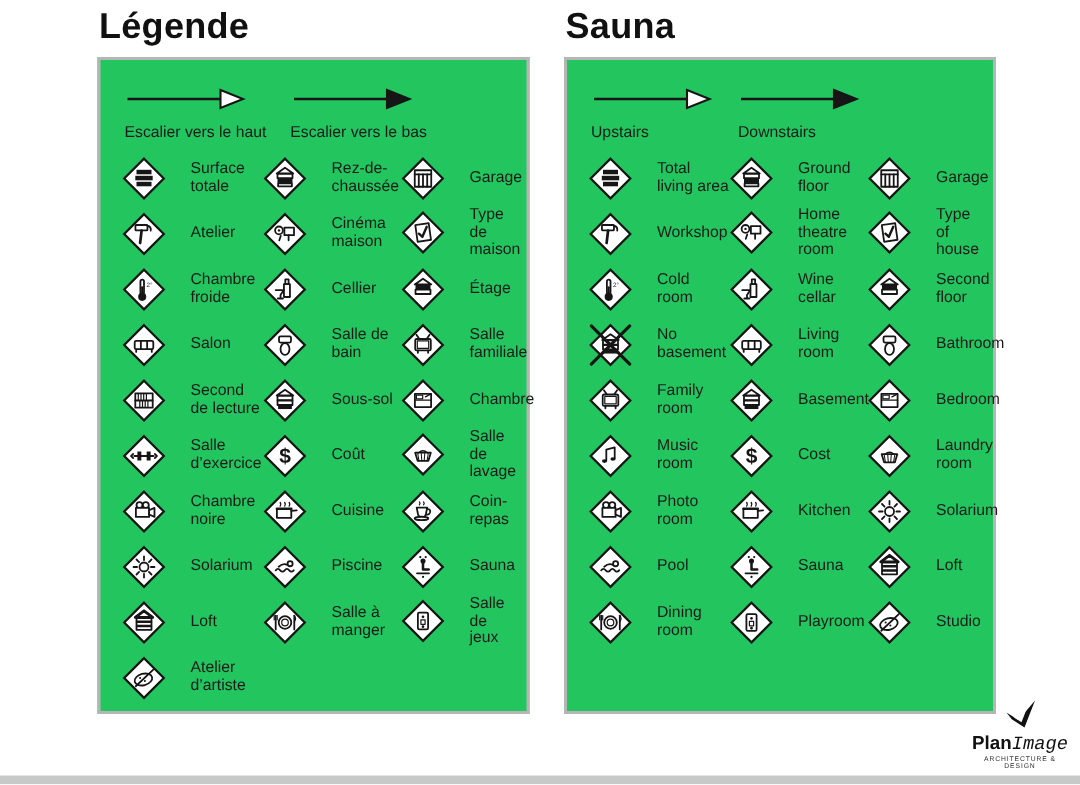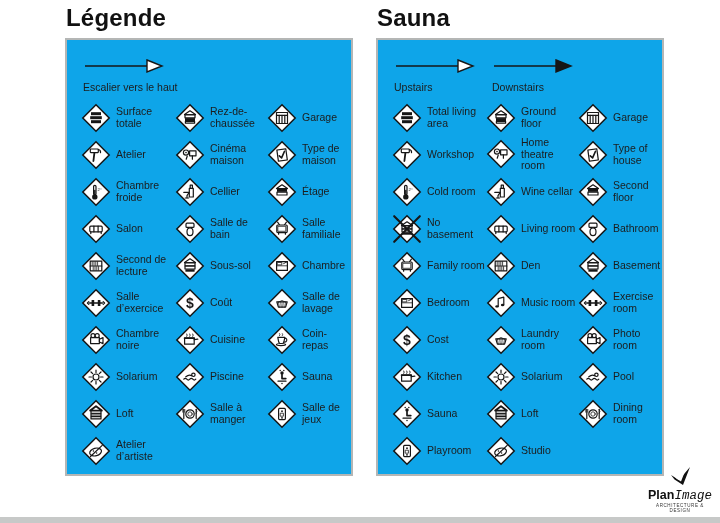--- a/index.html
+++ b/index.html
@@ -2,26 +2,26 @@
 <html><head>
 <meta charset="utf-8">
 <style>
   html,body{margin:0;padding:0;background:#fff;}
   .page{position:relative;width:720px;height:523px;background:#ffffff;overflow:hidden;
         font-family:"Liberation Sans",sans-serif;color:#1c1c1c;}
   .panel{position:absolute;top:2px;width:288px;}
   #panel-fr{left:65px;}
   #panel-en{left:376px;}
   .panel h1{margin:2px 0 6px 1px;font-size:24px;font-weight:bold;letter-spacing:.2px;color:#111;}
-  .box{border:2px solid #b4b6b5;height:438px;box-sizing:border-box;padding:12px 4px 0 14px;background:#0ea5e9;}
+  .box{border:2px solid #b4b6b5;height:438px;box-sizing:border-box;padding:12px 4px 0 14px;background:#22c55e;}
   .arrows{display:flex;margin:6px 0 6px 2px;}
   .arrow-group{display:flex;flex-direction:column;margin-right:16px;}
   .arrow-label{font-size:10.5px;margin-top:3px;white-space:nowrap;color:#1c1c1c;}
   .grid{display:grid;grid-template-columns:94px 92px 79px;grid-auto-rows:37px;align-items:center;margin-top:4px;}
-  .cell{display:flex;align-items:center;gap:5px;}
+  .cell{display:flex;align-items:center;gap:16px;}
   .icn{flex-shrink:0;width:30px;height:30px;display:block;}
   .lbl{font-size:10.5px;line-height:1.13;color:#1c1c1c;}
   .bottom-bar{position:absolute;left:0;bottom:0;width:720px;height:6px;background:#c7c9c8;}
   .logo{position:absolute;right:8px;bottom:10px;width:64px;text-align:center;line-height:1;}
   .logo .mark{display:block;margin:0 auto 1px auto;}
   .logo .word{font-size:12.5px;white-space:nowrap;}
   .logo .w1{font-weight:bold;color:#111;}
   .logo .w2{font-style:italic;font-family:Liberation Mono, monospace;color:#111;}
   .logo .tagline{font-size:4.5px;letter-spacing:.6px;color:#333;margin-top:1.5px;}
 </style>
@@ -34,20 +34,27 @@
     <h1>Légende</h1>
     <div class="box">
       <div class="arrows">
           <div class="arrow-group">
             <span><svg width="82" height="16" viewBox="0 0 82 16">
                 <line x1="2" y1="8" x2="64" y2="8" stroke="#161616" stroke-width="1.6"></line>
                 <polygon points="64,2 79,8 64,14" fill="#ffffff" stroke="#161616" stroke-width="1.4"></polygon>
               </svg></span>
             <span class="arrow-label">Escalier vers le haut</span>
           </div>
+          <div class="arrow-group">
+            <span><svg width="82" height="16" viewBox="0 0 82 16">
+                <line x1="2" y1="8" x2="64" y2="8" stroke="#161616" stroke-width="1.6"></line>
+                <polygon points="64,2 79,8 64,14" fill="#161616" stroke="#161616" stroke-width="1.4"></polygon>
+              </svg></span>
+            <span class="arrow-label">Escalier vers le bas</span>
+          </div>
         </div>
       <div class="grid">
           <div class="cell">
             <span class="icn"><svg viewBox="0 0 30 30" width="30" height="30">
                 <path d="M15 1.8 L28.2 15 L15 28.2 L1.8 15 Z" fill="#fff" stroke="#161616" stroke-width="1.5"></path>
                 <g stroke="#161616" stroke-width="1.2" fill="none" stroke-linecap="round" stroke-linejoin="round">
                   <rect x="10" y="9.2" width="10" height="3" fill="#161616" stroke="none"></rect>
                   <rect x="9.2" y="13.2" width="11.6" height="3" fill="#161616" stroke="none"></rect>
                   <rect x="10" y="17.2" width="10" height="3" fill="#161616" stroke="none"></rect>
                 </g>
@@ -576,38 +583,20 @@
                   <line x1="11.6" y1="18.6" x2="11.6" y2="20.2"></line>
                   <line x1="18.4" y1="18.6" x2="18.4" y2="20.2"></line>
                 </g>
               </svg></span>
             <span class="lbl">Family room</span>
           </div>
           <div class="cell">
             <span class="icn"><svg viewBox="0 0 30 30" width="30" height="30">
                 <path d="M15 1.8 L28.2 15 L15 28.2 L1.8 15 Z" fill="#fff" stroke="#161616" stroke-width="1.5"></path>
                 <g stroke="#161616" stroke-width="1.2" fill="none" stroke-linecap="round" stroke-linejoin="round">
-                  <rect x="9.2" y="10.2" width="11.6" height="9.6" fill="#fff"></rect>
-                  <line x1="9.2" y1="15" x2="20.8" y2="15"></line>
-                  <line x1="11.2" y1="10.8" x2="11.2" y2="14.4" stroke-width=".8"></line>
-                  <line x1="13" y1="10.8" x2="13" y2="14.4" stroke-width=".8"></line>
-                  <line x1="14.8" y1="10.8" x2="14.8" y2="14.4" stroke-width=".8"></line>
-                  <line x1="16.6" y1="10.8" x2="16.6" y2="14.4" stroke-width=".8"></line>
-                  <line x1="12.2" y1="15.6" x2="12.2" y2="19.2" stroke-width=".8"></line>
-                  <line x1="14" y1="15.6" x2="14" y2="19.2" stroke-width=".8"></line>
-                  <line x1="15.8" y1="15.6" x2="15.8" y2="19.2" stroke-width=".8"></line>
-                  <line x1="17.6" y1="15.6" x2="17.6" y2="19.2" stroke-width=".8"></line>
-                </g>
-              </svg></span>
-            <span class="lbl">Den</span>
-          </div>
-          <div class="cell">
-            <span class="icn"><svg viewBox="0 0 30 30" width="30" height="30">
-                <path d="M15 1.8 L28.2 15 L15 28.2 L1.8 15 Z" fill="#fff" stroke="#161616" stroke-width="1.5"></path>
-                <g stroke="#161616" stroke-width="1.2" fill="none" stroke-linecap="round" stroke-linejoin="round">
                   <polygon points="15,7.8 20.5,11.6 9.5,11.6" fill="#fff"></polygon>
                   <rect x="10" y="11.9" width="10" height="2.9" fill="#fff"></rect>
                   <rect x="10" y="15.1" width="10" height="2.9" fill="#fff"></rect>
                   <rect x="10.4" y="18.3" width="9.2" height="2.4" fill="#161616" stroke="none"></rect>
                 </g>
               </svg></span>
             <span class="lbl">Basement</span>
           </div>
           <div class="cell">
             <span class="icn"><svg viewBox="0 0 30 30" width="30" height="30">
@@ -624,33 +613,20 @@
           <div class="cell">
             <span class="icn"><svg viewBox="0 0 30 30" width="30" height="30">
                 <path d="M15 1.8 L28.2 15 L15 28.2 L1.8 15 Z" fill="#fff" stroke="#161616" stroke-width="1.5"></path>
                 <g stroke="#161616" stroke-width="1.2" fill="none" stroke-linecap="round" stroke-linejoin="round">
                   <path d="M12.2 18.2 V10.7 L17.8 9.2 V16.8" stroke-width="1.2"></path>
                   <ellipse cx="11" cy="18.4" rx="1.7" ry="1.2" fill="#161616" stroke="none"></ellipse>
                   <ellipse cx="16.6" cy="17" rx="1.7" ry="1.2" fill="#161616" stroke="none"></ellipse>
                 </g>
               </svg></span>
             <span class="lbl">Music room</span>
-          </div>
-          <div class="cell">
-            <span class="icn"><svg viewBox="0 0 30 30" width="30" height="30">
-                <path d="M15 1.8 L28.2 15 L15 28.2 L1.8 15 Z" fill="#fff" stroke="#161616" stroke-width="1.5"></path>
-                <g stroke="#161616" stroke-width="1.2" fill="none" stroke-linecap="round" stroke-linejoin="round">
-                  <line x1="8.6" y1="15" x2="21.4" y2="15" stroke-width="1.4"></line>
-                  <rect x="10.6" y="12" width="2.6" height="6" fill="#161616" stroke="none"></rect>
-                  <rect x="16.8" y="12" width="2.6" height="6" fill="#161616" stroke="none"></rect>
-                  <polyline points="7.8,13.6 6.4,15 7.8,16.4"></polyline>
-                  <polyline points="22.2,13.6 23.6,15 22.2,16.4"></polyline>
-                </g>
-              </svg></span>
-            <span class="lbl">Exercise room</span>
           </div>
           <div class="cell">
             <span class="icn"><svg viewBox="0 0 30 30" width="30" height="30">
                 <path d="M15 1.8 L28.2 15 L15 28.2 L1.8 15 Z" fill="#fff" stroke="#161616" stroke-width="1.5"></path>
                 <g stroke="#161616" stroke-width="1.2" fill="none" stroke-linecap="round" stroke-linejoin="round">
                   <text x="15" y="19.8" text-anchor="middle" font-size="14" font-weight="bold" stroke="none" fill="#161616">$</text>
                 </g>
               </svg></span>
             <span class="lbl">Cost</span>
           </div>

